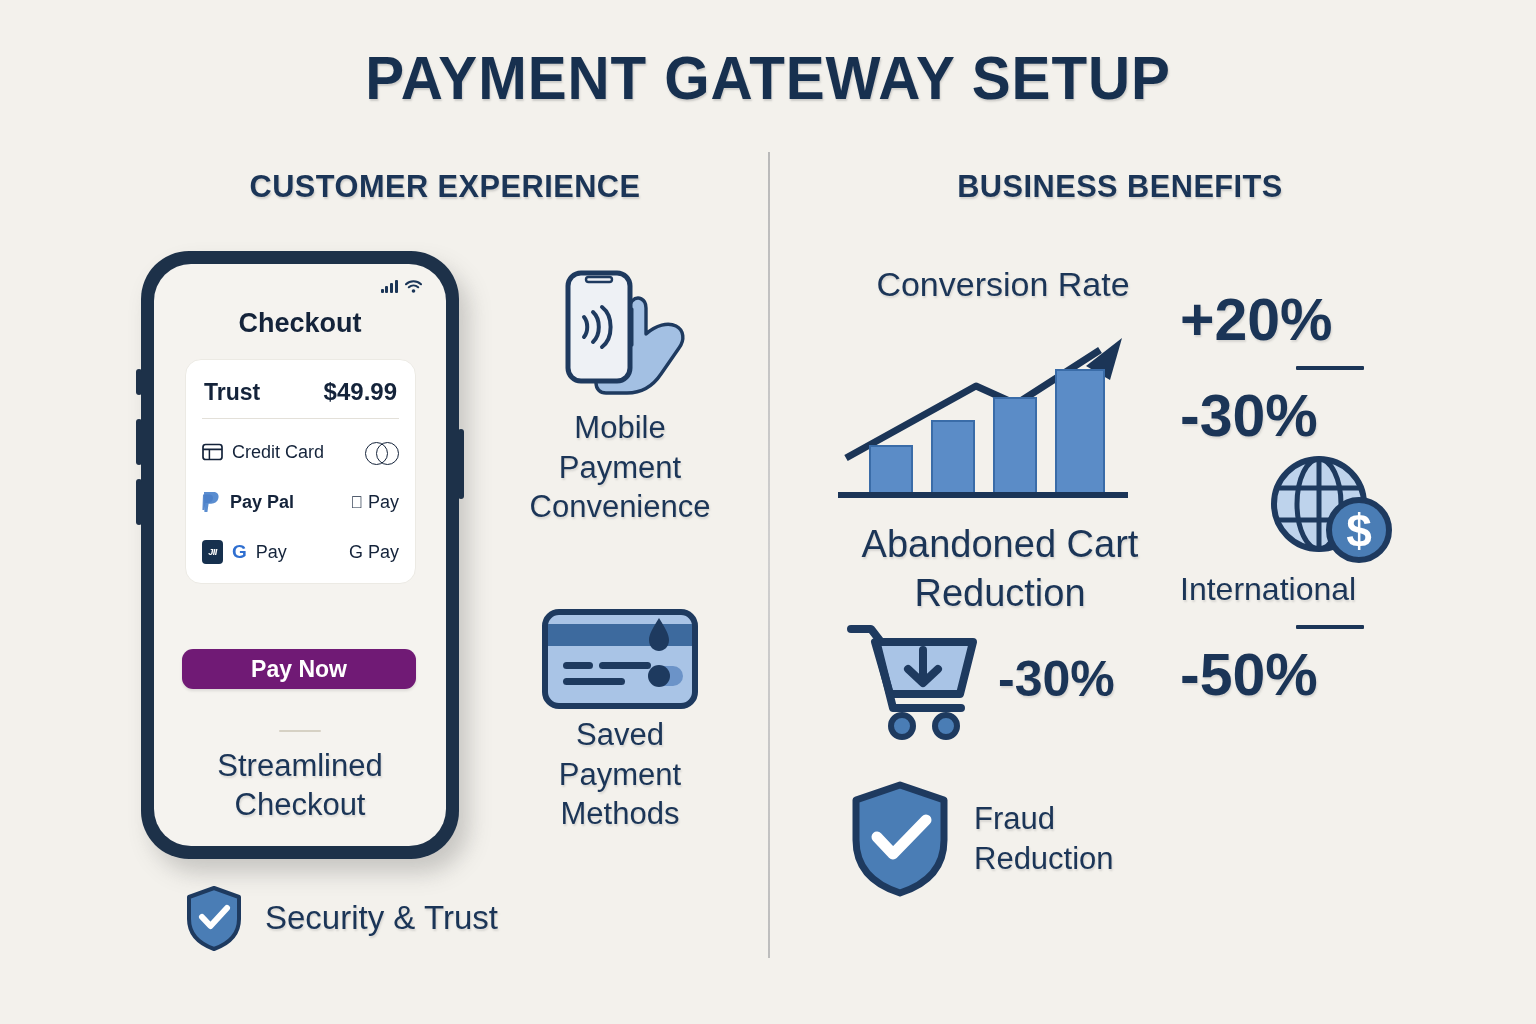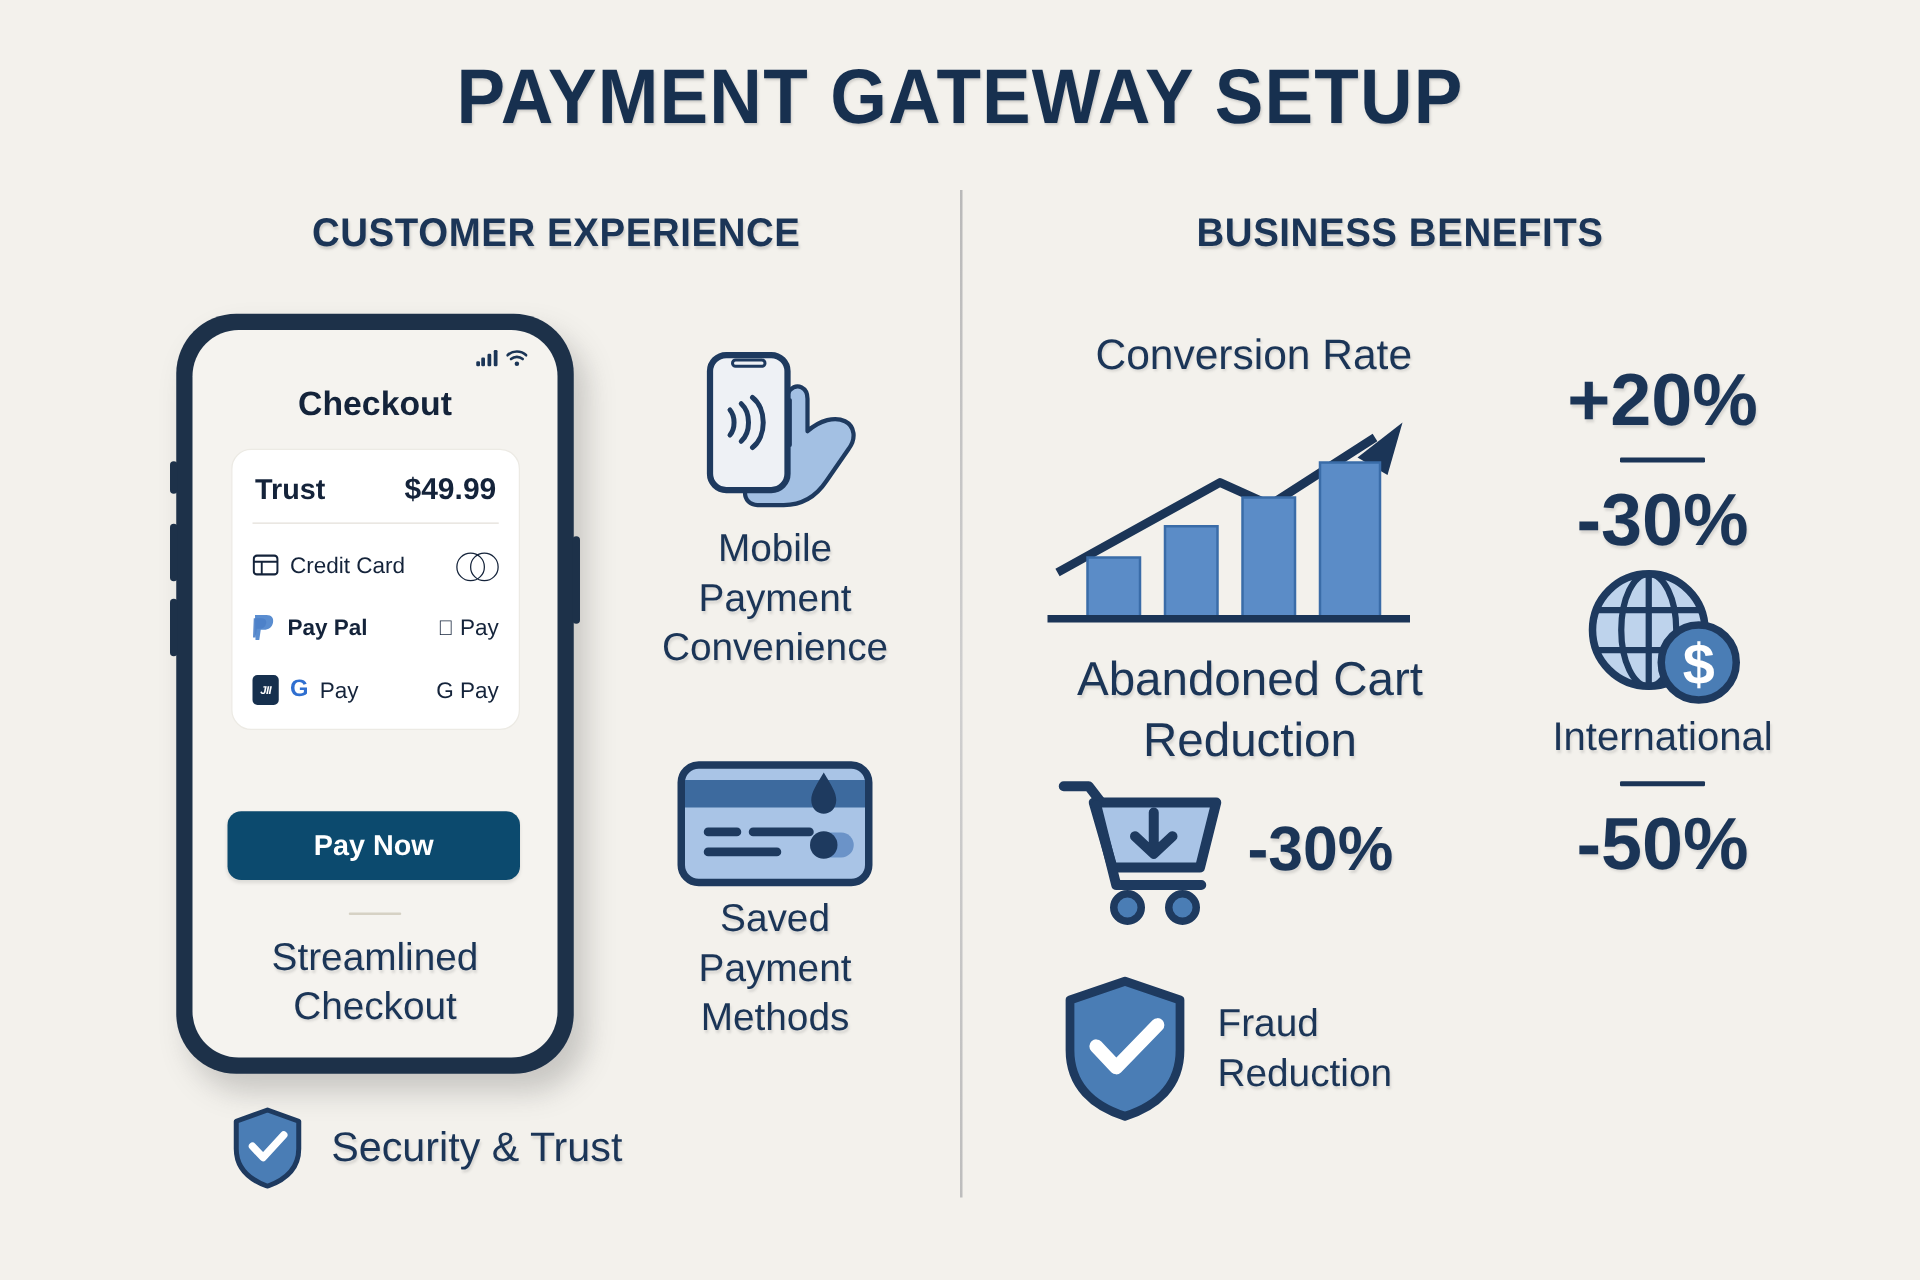--- a/index.html
+++ b/index.html
@@ -170,22 +170,22 @@
     font-style: italic;
   }
   .g-blue { color: #2f6fd0; font-weight: bold; font-size: 19px; }
   .apple-mark { font-size: 17px; color: #14233a; line-height: 1; }
 
   .pay-now-btn {
     position: absolute;
     top: 385px;
     left: 28px;
     right: 30px;
-    height: 55px;
-    background: #0c4a6e;
+    height: 40px;
+    background: #701a75;
     border-radius: 11px;
     color: #ffffff;
     font-size: 23px;
     font-weight: bold;
     display: flex;
     align-items: center;
     justify-content: center;
     box-shadow: 0 2px 3px rgba(0,0,0,0.10);
   }
   .mini-sep {
@@ -209,21 +209,21 @@
     color: #1b3557;
     text-shadow: 1px 2px 2px rgba(120,120,120,0.22);
   }
 
   
   .feature {
     position: absolute;
     width: 250px;
     text-align: center;
   }
-  #feat-mobile { left: 495px; top: 274px; }
+  #feat-mobile { left: 495px; top: 263px; }
   #feat-saved  { left: 495px; top: 603px; }
   .feature-icon { height: 145px; display: flex; align-items: center; justify-content: center; }
   #feat-saved .feature-icon { height: 112px; }
   .feature-label {
     font-size: 31px;
     line-height: 1.28;
     color: #1b3557;
     text-shadow: 1px 2px 2px rgba(120,120,120,0.22);
   }
 
@@ -295,21 +295,20 @@
     color: #1b3557;
     text-shadow: 1px 2px 2px rgba(120,120,120,0.22);
   }
 
   
   .stats-col {
     position: absolute;
     left: 1180px;
     top: 290px;
     width: 300px;
-    text-align: center;
   }
   .stat-big {
     font-size: 59px;
     font-weight: bold;
     color: #1b3557;
     line-height: 1.02;
     text-shadow: 1px 2px 2px rgba(120,120,120,0.22);
   }
   .stat-sub {
     font-size: 32px;

